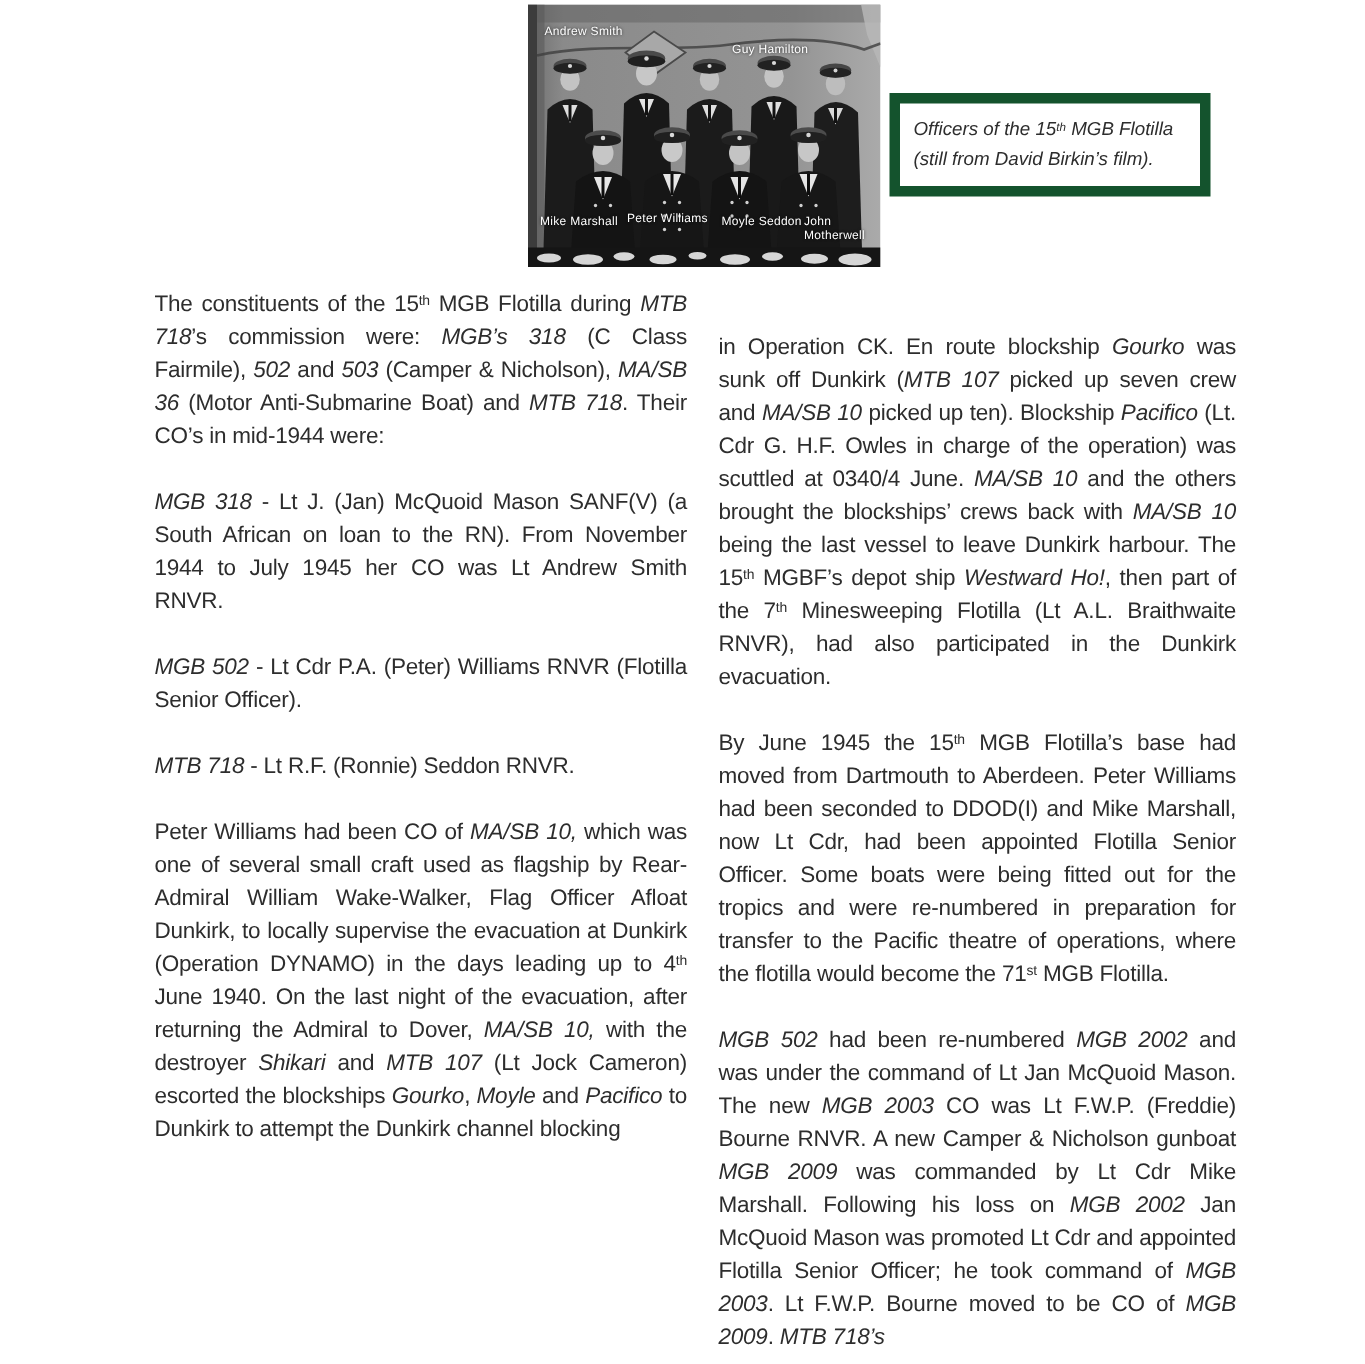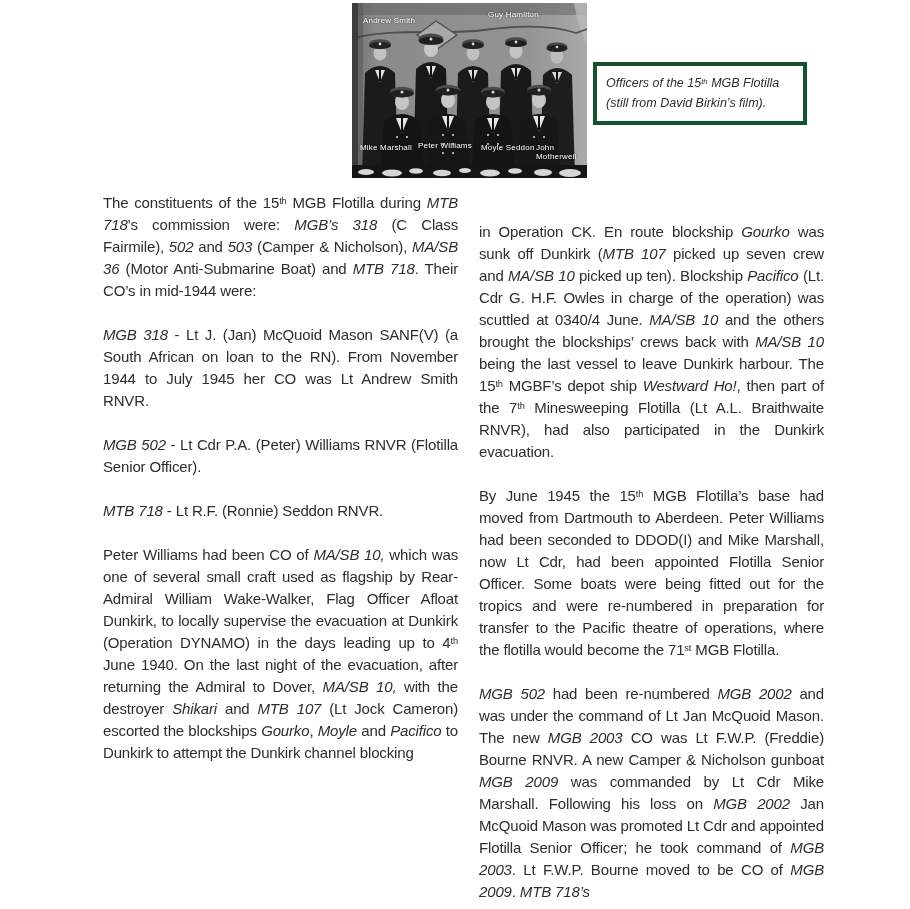--- a/index.html
+++ b/index.html
@@ -11,21 +11,21 @@
   .photo{position:absolute;left:352px;top:3px;width:235px;height:175px;}
   .photo svg{display:block;}
   .plabel{
     position:absolute;color:#ffffff;font-size:8px;line-height:9px;letter-spacing:.2px;
     white-space:nowrap;text-shadow:0 0 2px rgba(0,0,0,.75);
   }
   .plabel.wrap{white-space:normal;width:52px;}
   
   .caption{
     position:absolute;left:593px;top:62px;width:214px;box-sizing:border-box;
-    border:4px solid #14532d;background:#ffffff;padding:7px 9px 8px;
+    border:7px solid #14532d;background:#ffffff;padding:7px 9px 8px;
     font-style:italic;font-size:12.5px;line-height:20px;color:#2d2d2d;
   }
   .caption p{margin:0;}
   
   .columns{position:absolute;left:103px;top:192px;width:721px;display:flex;gap:21px;}
   .col{text-align:justify;font-size:15px;line-height:22px;letter-spacing:-0.15px;}
   .col.left{width:355px;}
   .col.right{width:345px;margin-top:29px;}
   .col p{margin:0 0 22px 0;}
   .it{font-style:italic;}
@@ -149,21 +149,21 @@
         <ellipse cx="64" cy="168" rx="7" ry="2.8"></ellipse>
         <ellipse cx="90" cy="170" rx="9" ry="3.2"></ellipse>
         <ellipse cx="113" cy="167.5" rx="6" ry="2.5"></ellipse>
         <ellipse cx="138" cy="170" rx="10" ry="3.5"></ellipse>
         <ellipse cx="163" cy="168" rx="7" ry="2.8"></ellipse>
         <ellipse cx="191" cy="169.5" rx="9" ry="3.4"></ellipse>
         <ellipse cx="218" cy="170" rx="11" ry="4"></ellipse>
       </g>
     </svg>
     <span class="plabel" style="left:11px;top:13px">Andrew Smith</span>
-    <span class="plabel" style="left:136px;top:7px">Guy Hamilton</span>
+    <span class="plabel" style="left:136px;top:25px">Guy Hamilton</span>
     <span class="plabel" style="left:8px;top:140px">Mike Marshall</span>
     <span class="plabel" style="left:66px;top:138px">Peter Williams</span>
     <span class="plabel" style="left:129px;top:140px">Moyle Seddon</span>
     <span class="plabel wrap" style="left:184px;top:140px">John Motherwell</span>
   </div>
 
   <div class="caption">
     <p><span>Officers of the 15</span><sup>th</sup><span> MGB Flotilla (still from David Birkin’s film).</span></p>
   </div>
 

